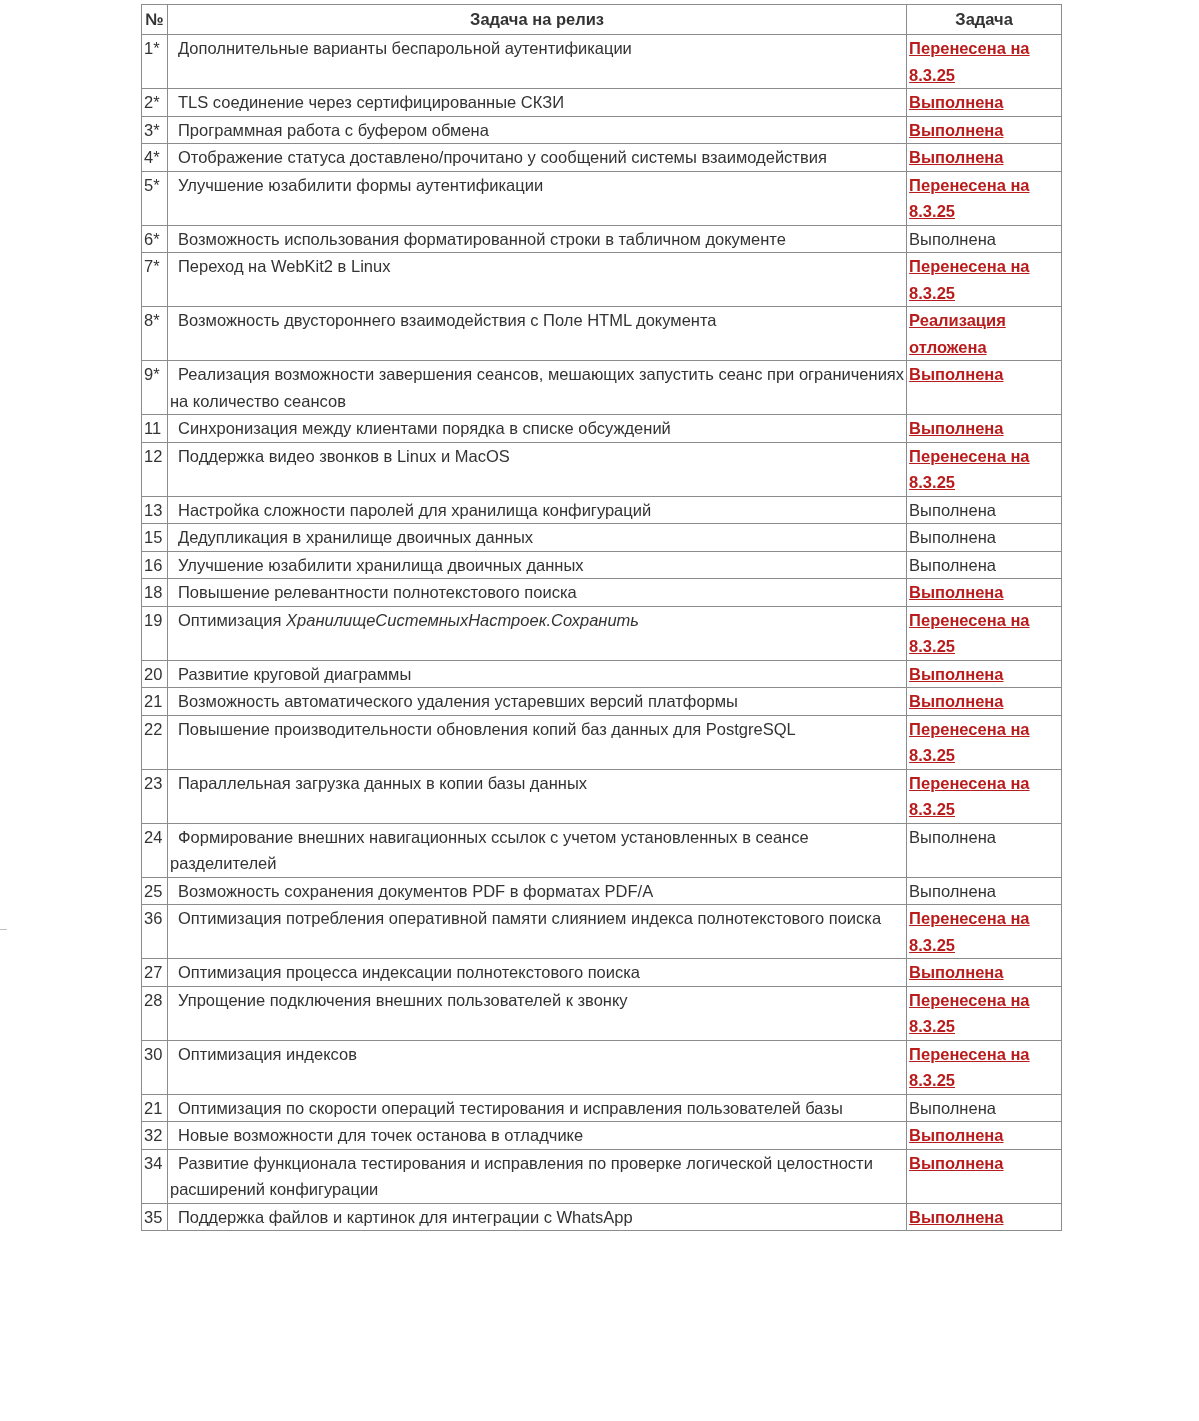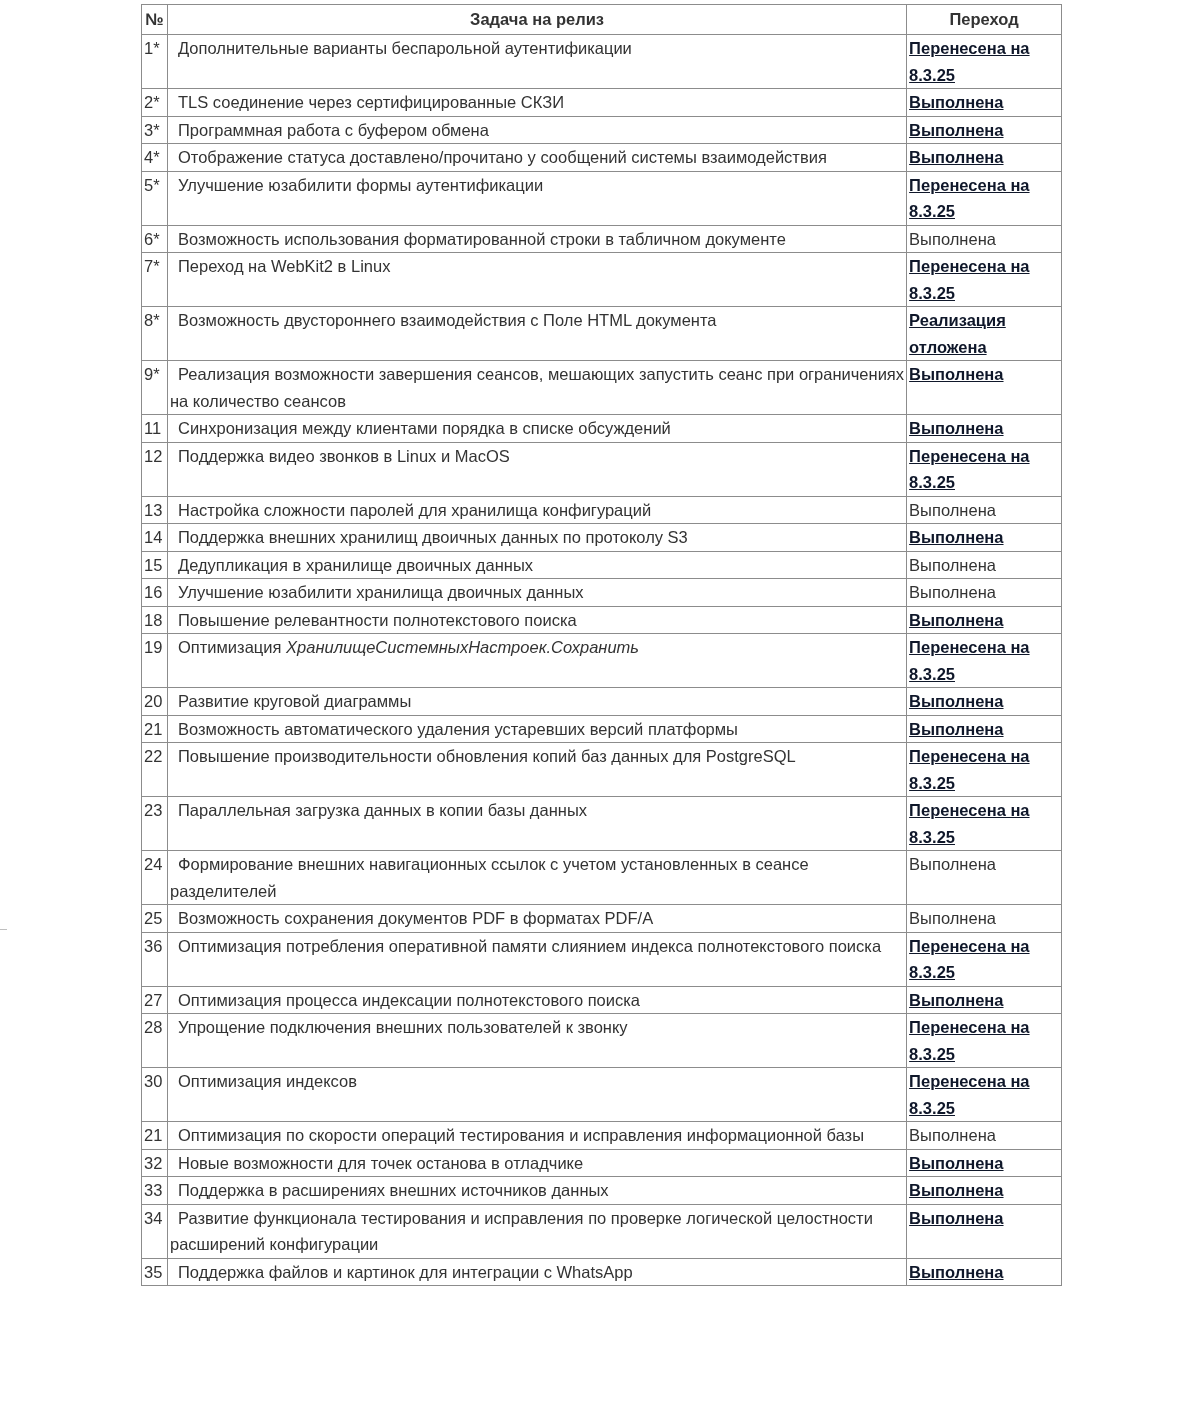--- a/index.html
+++ b/index.html
@@ -11,42 +11,42 @@
   table.release td, table.release th { border: 1.5px solid #8c8c8c; vertical-align: top;
                   padding: 0 2px; text-align: left; }
   table.release th { font-weight: bold; text-align: center; height: 29px; line-height: 29px; padding: 0; }
   col.c-num { width: 26px; }
   col.c-task { width: 740px; }
   col.c-status { width: 155px; }
   td.num { padding-left: 4px; padding-right: 0; white-space: nowrap; }
   td.task { padding-left: 2px; }
   td.task .t-first { padding-left: 8px; }
   td.status { padding-left: 1px; }
-  .st-link { font-weight: bold; text-decoration: underline; color: #0f172a; cursor: pointer; }
+  .st-link { font-weight: bold; text-decoration: underline; color: #b91c1c; cursor: pointer; }
   .st-plain { font-weight: normal; color: #333333; }
   .italic { font-style: italic; }
   tr.row-2line td { height: 53px; }
   tr.row-1line td { height: 26px; }
 </style>
 </head>
 <body>
 
 <div class="left-tick"></div>
 
 <table class="release">
   <colgroup>
       <col class="c-num">
       <col class="c-task">
       <col class="c-status">
     </colgroup>
   <thead>
     <tr>
       <th>№</th>
       <th>Задача на релиз</th>
-      <th>Переход</th>
+      <th>Задача</th>
     </tr>
   </thead>
   <tbody id="tbody">
       <tr class="row-2line">
         <td class="num">1*</td>
         <td class="task"><span class="t-first">Дополнительные варианты беспарольной аутентификации</span></td>
         <td class="status"><a class="st-link">Перенесена на 8.3.25</a></td>
       </tr>
       <tr class="row-1line">
         <td class="num">2*</td>
@@ -95,25 +95,20 @@
       </tr>
       <tr class="row-2line">
         <td class="num">12</td>
         <td class="task"><span class="t-first">Поддержка видео звонков в Linux и MacOS</span></td>
         <td class="status"><a class="st-link">Перенесена на 8.3.25</a></td>
       </tr>
       <tr class="row-1line">
         <td class="num">13</td>
         <td class="task"><span class="t-first">Настройка сложности паролей для хранилища конфигураций</span></td>
         <td class="status"><span class="st-plain">Выполнена</span></td>
-      </tr>
-      <tr class="row-1line">
-        <td class="num">14</td>
-        <td class="task"><span class="t-first">Поддержка внешних хранилищ двоичных данных по протоколу S3</span></td>
-        <td class="status"><a class="st-link">Выполнена</a></td>
       </tr>
       <tr class="row-1line">
         <td class="num">15</td>
         <td class="task"><span class="t-first">Дедупликация в хранилище двоичных данных</span></td>
         <td class="status"><span class="st-plain">Выполнена</span></td>
       </tr>
       <tr class="row-1line">
         <td class="num">16</td>
         <td class="task"><span class="t-first">Улучшение юзабилити хранилища двоичных данных</span></td>
         <td class="status"><span class="st-plain">Выполнена</span></td>
@@ -173,31 +168,26 @@
         <td class="task"><span class="t-first">Упрощение подключения внешних пользователей к звонку</span></td>
         <td class="status"><a class="st-link">Перенесена на 8.3.25</a></td>
       </tr>
       <tr class="row-2line">
         <td class="num">30</td>
         <td class="task"><span class="t-first">Оптимизация индексов</span></td>
         <td class="status"><a class="st-link">Перенесена на 8.3.25</a></td>
       </tr>
       <tr class="row-1line">
         <td class="num">21</td>
-        <td class="task"><span class="t-first">Оптимизация по скорости операций тестирования и исправления информационной базы</span></td>
+        <td class="task"><span class="t-first">Оптимизация по скорости операций тестирования и исправления пользователей базы</span></td>
         <td class="status"><span class="st-plain">Выполнена</span></td>
       </tr>
       <tr class="row-1line">
         <td class="num">32</td>
         <td class="task"><span class="t-first">Новые возможности для точек останова в отладчике</span></td>
-        <td class="status"><a class="st-link">Выполнена</a></td>
-      </tr>
-      <tr class="row-1line">
-        <td class="num">33</td>
-        <td class="task"><span class="t-first">Поддержка в расширениях внешних источников данных</span></td>
         <td class="status"><a class="st-link">Выполнена</a></td>
       </tr>
       <tr class="row-2line">
         <td class="num">34</td>
         <td class="task"><span class="t-first">Развитие функционала тестирования и исправления по проверке  логической целостности расширений конфигурации</span></td>
         <td class="status"><a class="st-link">Выполнена</a></td>
       </tr>
       <tr class="row-1line">
         <td class="num">35</td>
         <td class="task"><span class="t-first">Поддержка файлов и картинок для интеграции с WhatsApp</span></td>

